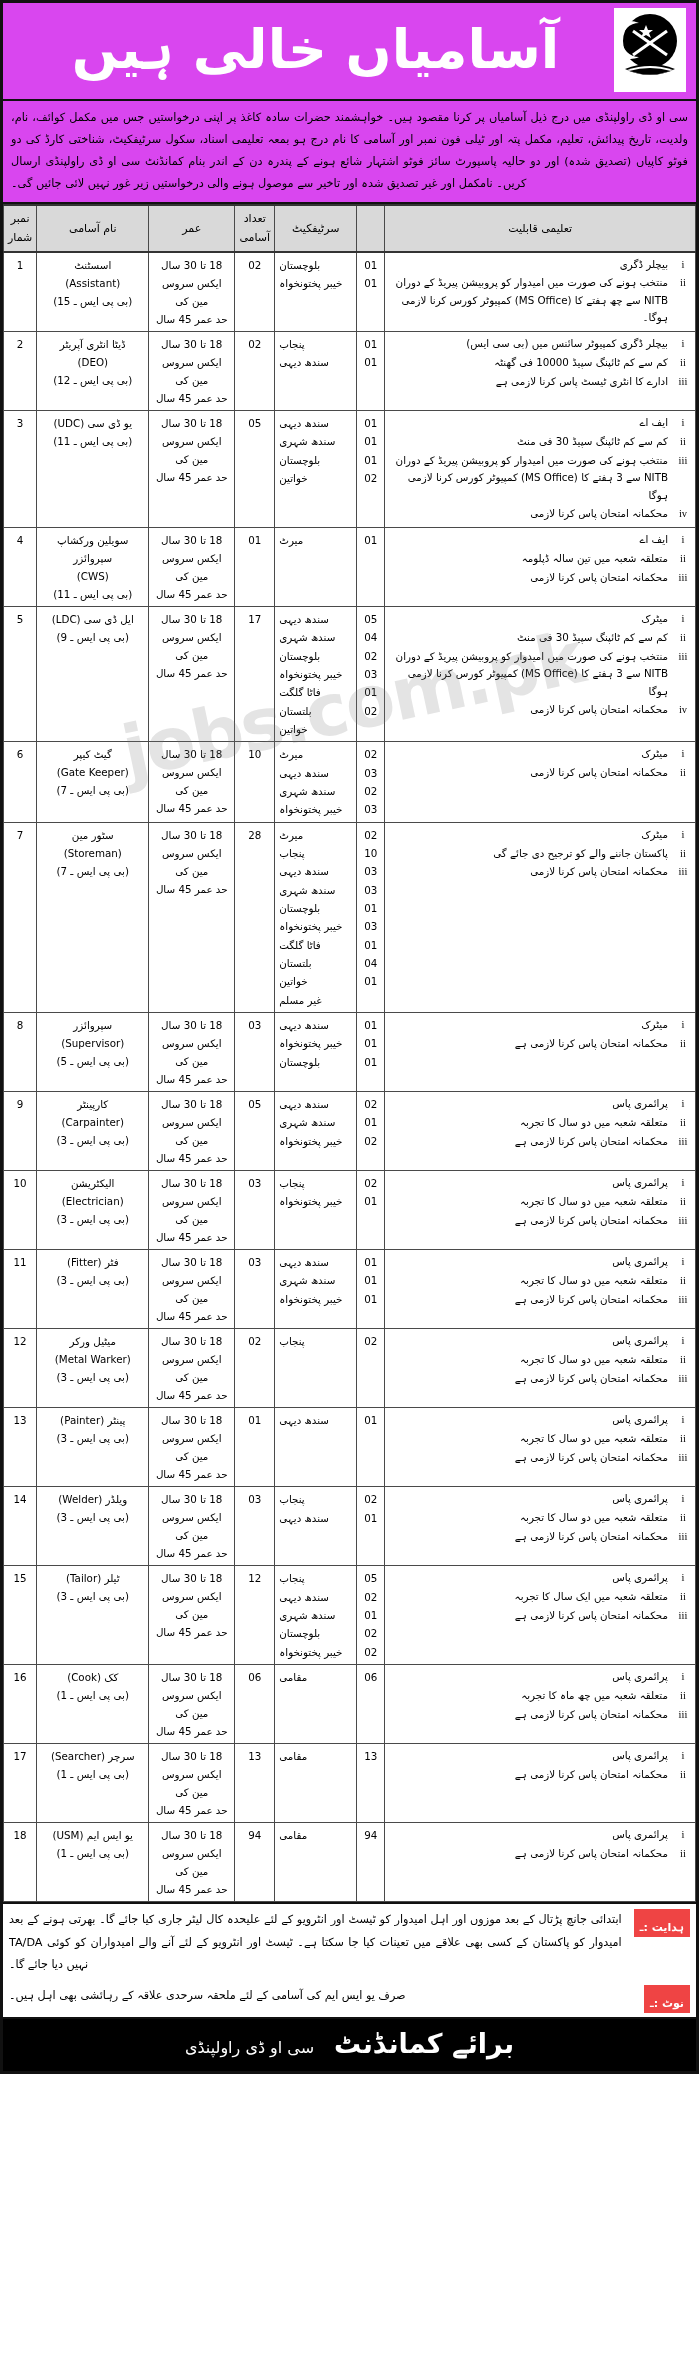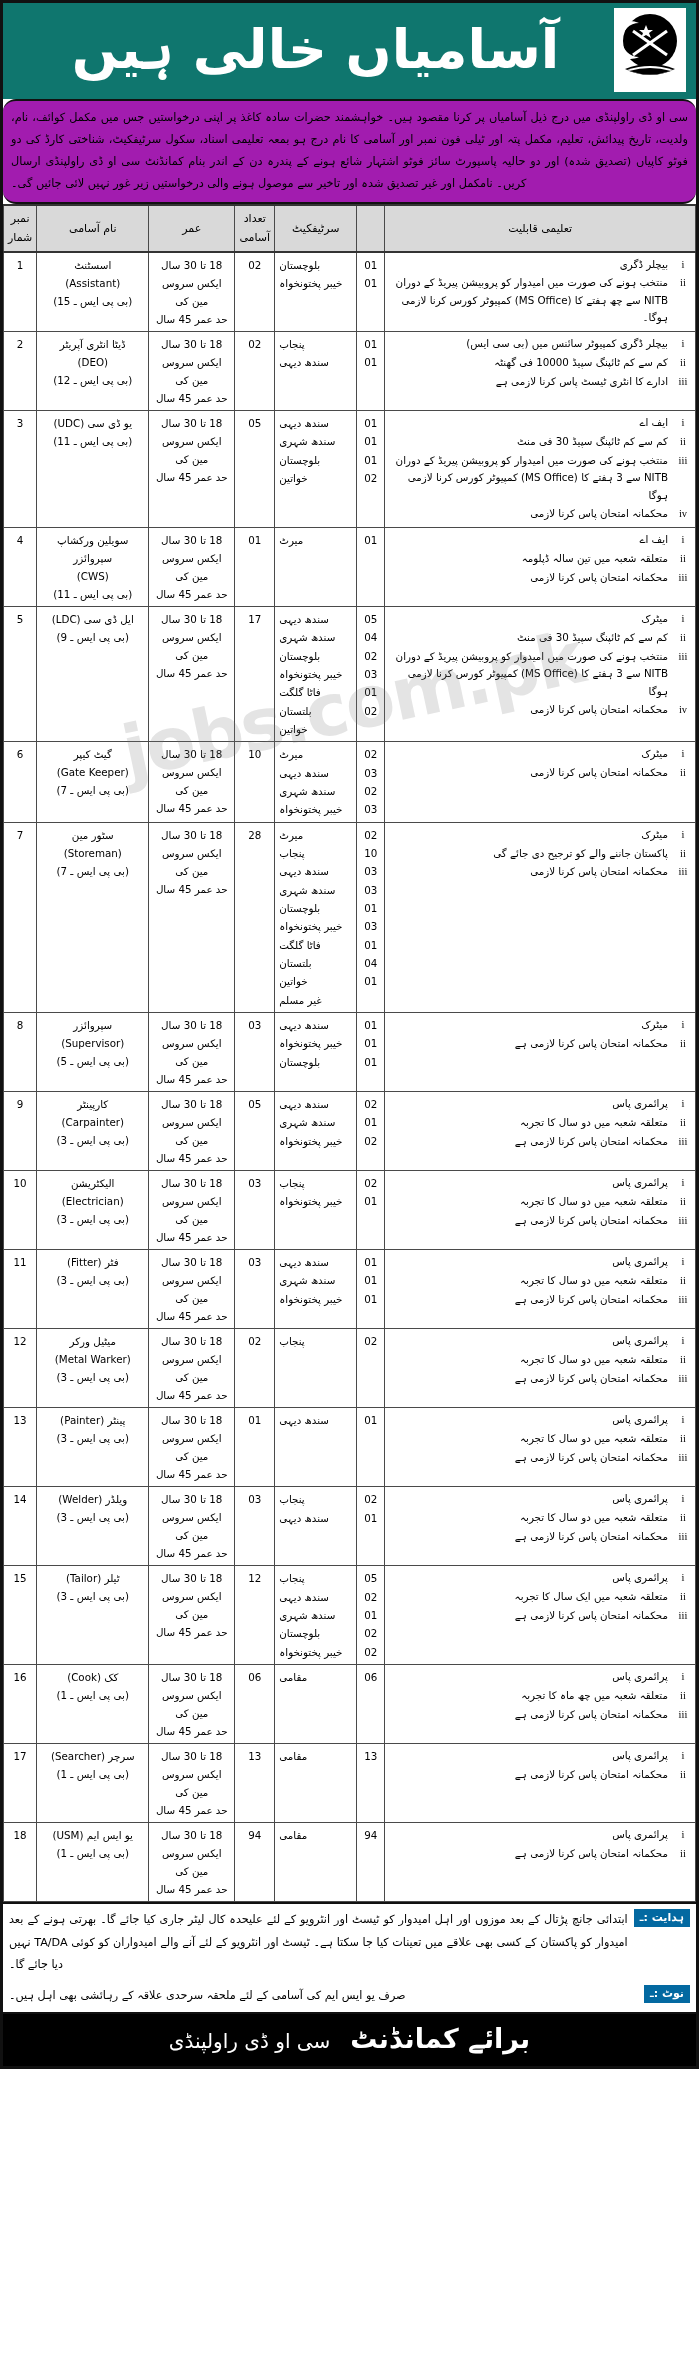--- a/index.html
+++ b/index.html
@@ -15,21 +15,21 @@
   .ad-sheet {
     width: 699px;
     position: relative;
     background: #fff;
     border: 3px solid #111;
     overflow: hidden;
   }
 
   
   .banner {
-    background: #0f766e;
+    background: #d946ef;
     display: flex;
     align-items: center;
     justify-content: space-between;
     padding: 6px 10px 8px 14px;
     height: 96px;
   }
   .banner-title {
     color: #fff;
     font-size: 54px;
     line-height: 1.05;
@@ -52,22 +52,21 @@
   .intro {
     border-top: 2px solid #111;
     border-bottom: 2px solid #111;
     padding: 6px 8px 7px 8px;
     font-size: 11.3px;
     line-height: 1.95;
     text-align: justify;
     text-align-last: left;
     direction: rtl;
     font-family: "DejaVu Sans", "Liberation Sans", sans-serif;
-    background: #a21caf;
-    border-radius: 13px;
+    background: #d946ef;
   }
 
   
   table.jobs {
     width: 100%;
     border-collapse: collapse;
     direction: rtl;
     font-family: "DejaVu Sans", "Liberation Sans", sans-serif;
     background: #fff;
   }
@@ -130,26 +129,26 @@
     font-family: "DejaVu Sans", "Liberation Sans", sans-serif;
     background: #fff;
   }
   .note-block {
     display: flex;
     align-items: flex-start;
     padding: 5px 6px 4px 6px;
   }
   .note-tag {
     flex: 0 0 auto;
-    background: #0369a1;
+    background: #ef4444;
     color: #fff;
     font-size: 11px;
     font-weight: bold;
-    padding: 2px 6px 3px 6px;
-    margin-left: 6px;
+    padding: 12px 6px 3px 6px;
+    margin-left: 12px;
     white-space: nowrap;
   }
   .note-body {
     flex: 1 1 auto;
     font-size: 11.2px;
     line-height: 2.0;
     text-align: justify;
     text-align-last: left;
   }
   .note-body p + p { margin-top: 10px; font-style: italic; }
@@ -163,21 +162,21 @@
     border-top: 2px solid #111;
   }
   .footer-bar .fb-main {
     font-size: 27px;
     font-weight: bold;
     font-family: "DejaVu Sans", "Liberation Sans", sans-serif;
     letter-spacing: 0.5px;
     margin-left: 12px;
   }
   .footer-bar .fb-sub {
-    font-size: 20px;
+    font-size: 16px;
     font-family: "DejaVu Sans", "Liberation Sans", sans-serif;
   }
   .fb-row { display: flex; align-items: baseline; justify-content: center; gap: 8px; }
 
   
   .watermark {
     position: absolute;
     top: 660px;
     left: 0;
     width: 699px;

